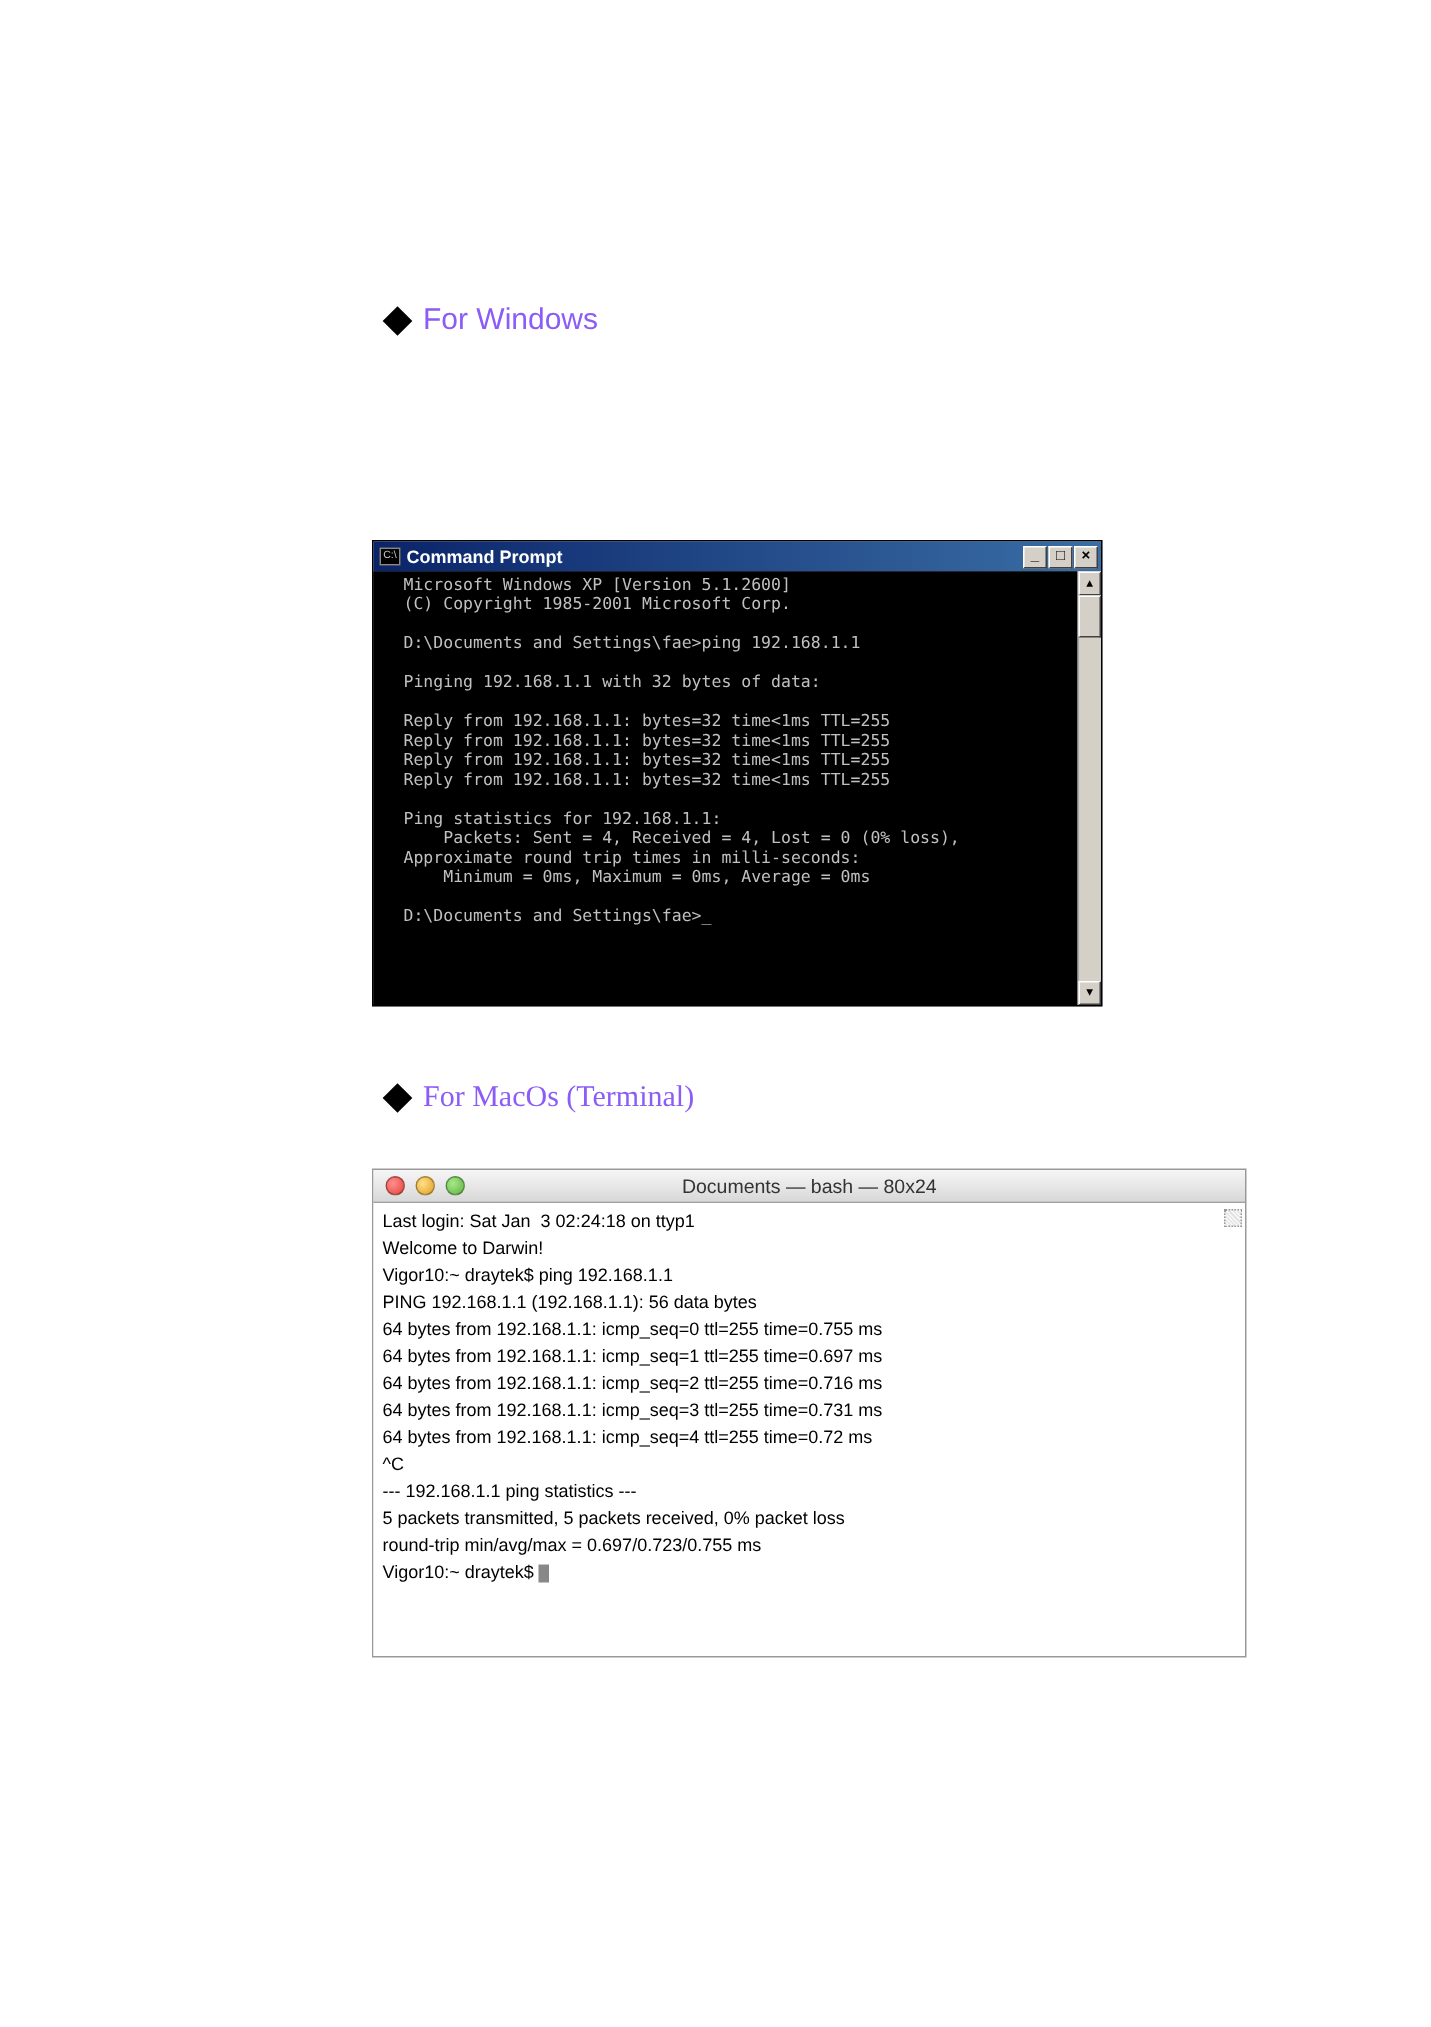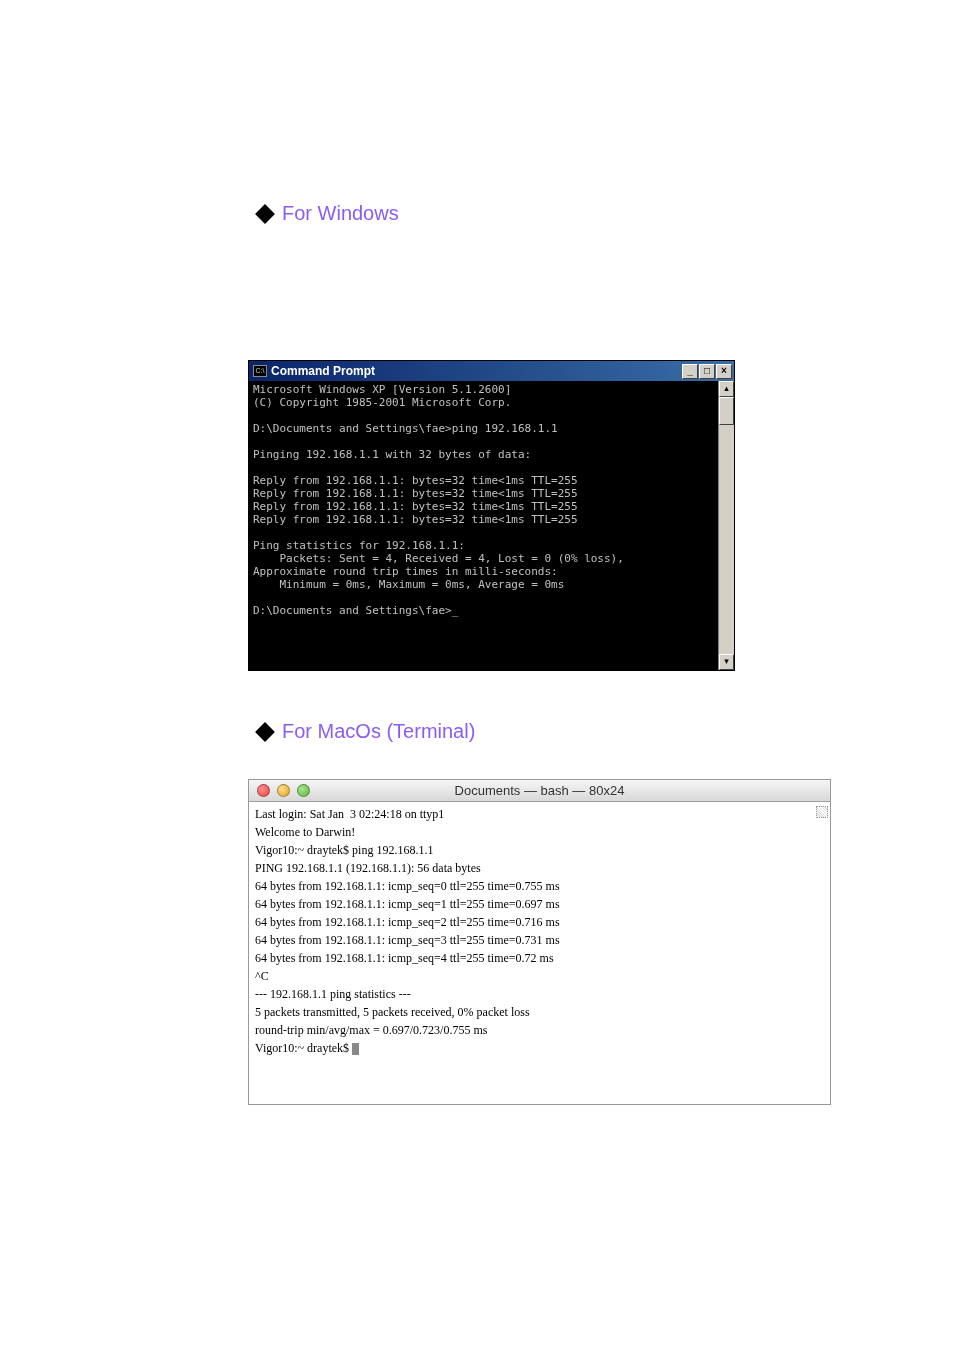--- a/index.html
+++ b/index.html
@@ -82,21 +82,21 @@
     display: flex;
     background: #000;
   }
   .cmd-body {
     flex: 1;
     background: #000;
     color: #c0c0c0;
     font-family: "Lucida Console", monospace;
     font-size: 11px;
     line-height: 13px;
-    padding: 2px 4px;
+    padding: 2px 20px;
     white-space: pre;
     overflow: hidden;
   }
   .cmd-scrollbar {
     width: 16px;
     background: #d4d0c8;
     border-left: 1px solid #808080;
     display: flex;
     flex-direction: column;
     justify-content: space-between;
@@ -156,21 +156,21 @@
     color: #333;
   }
   .mac-body-wrap {
     flex: 1;
     display: flex;
   }
   .mac-body {
     flex: 1;
     background: #fff;
     color: #000;
-    font-family: Liberation Serif, serif;
+    font-family: Liberation Sans, sans-serif;
     font-size: 12px;
     line-height: 18px;
     padding: 3px 6px;
     white-space: pre;
     overflow: hidden;
   }
   .mac-scrollbar {
     width: 16px;
     background: #fff;
     display: flex;
@@ -232,21 +232,21 @@
     <div class="cmd-scrollbar">
       <div>
         <div class="scroll-arrow">▴</div>
         <div class="scroll-thumb"></div>
       </div>
       <div class="scroll-arrow">▾</div>
     </div>
   </div>
 </div>
 
-<div class="bullet-row" style="left:258px; top:720px;">
+<div class="bullet-row" style="left:258px; top:720px;font-family:Liberation Serif, serif;">
   <div class="diamond"></div>
   <span class="bullet-text">For MacOs (Terminal)</span>
 </div>
 
 <div class="mac-window">
   <div class="mac-titlebar">
     <div class="mac-lights">
       <div class="mac-light mac-red"></div>
       <div class="mac-light mac-yellow"></div>
       <div class="mac-light mac-green"></div>

